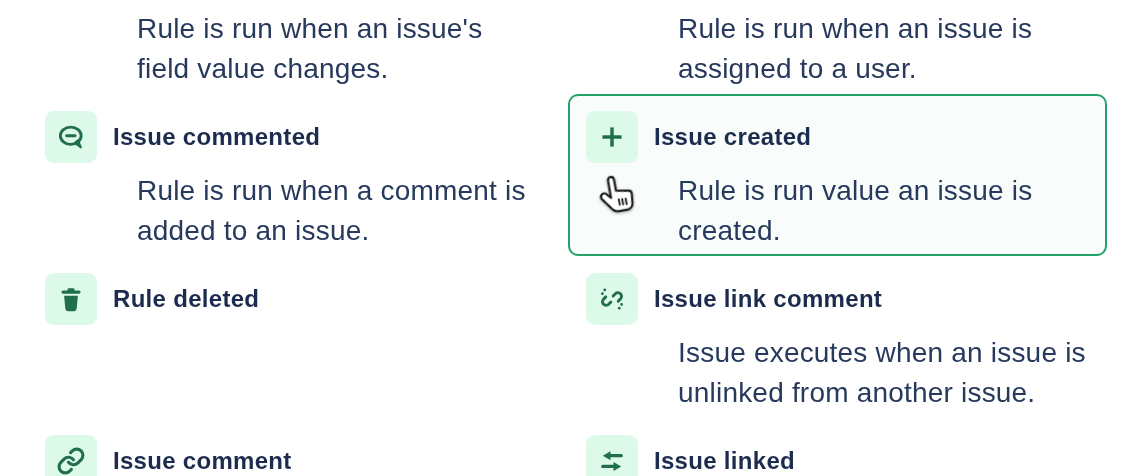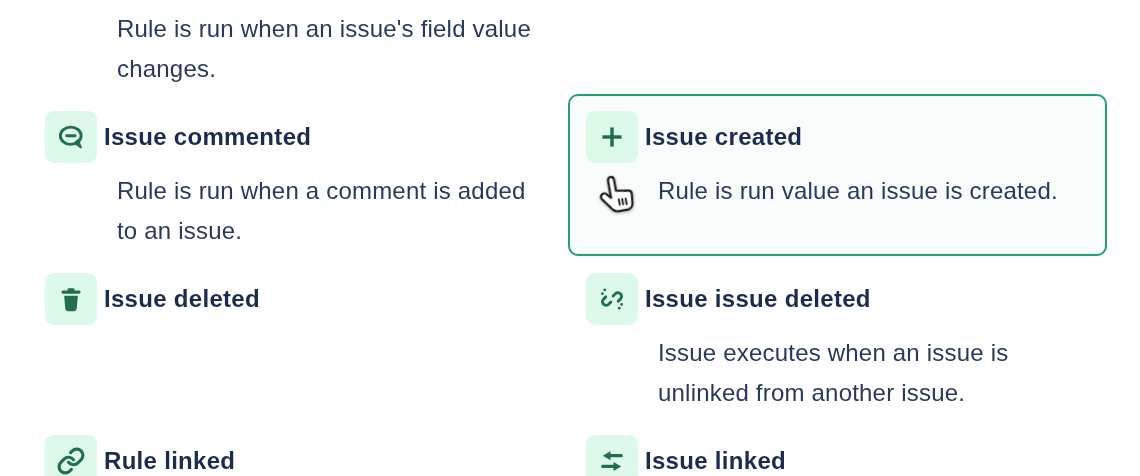--- a/index.html
+++ b/index.html
@@ -29,21 +29,21 @@
     padding: 15px 16px;
     background: transparent;
   }
   .trigger-card.selected {
     border-color: #24a168;
     background: #f8fcfa;
   }
   .card-header {
     display: flex;
     align-items: center;
-    gap: 7px;
+    gap: 16px;
     height: 52px;
   }
   .icon-tile {
     flex: 0 0 52px;
     width: 52px;
     height: 52px;
     border-radius: 9px;
     background: #ddf9ea;
     display: flex;
     align-items: center;
@@ -51,23 +51,23 @@
   }
   .icon-tile svg { display: block; }
   .card-title {
     font-size: 24px;
     font-weight: 700;
     letter-spacing: 0.3px;
     color: #1c2c4e;
     white-space: nowrap;
   }
   .card-desc {
-    margin: 8px 0 0 72px;
+    margin: 8px 0 0 92px;
     max-width: 432px;
-    font-size: 24px;
+    font-size: 28px;
     line-height: 40px;
     letter-spacing: 0.2px;
     color: #27395c;
   }
   .cursor {
     position: absolute;
     left: 596px;
     top: 171px;
     width: 46px;
     height: 46px;
@@ -81,20 +81,21 @@
 
 <div class="trigger-grid">
 
   <div class="trigger-card">
     <div class="card-header"></div>
     <p class="card-desc">Rule is run when an issue's field value changes.</p>
   </div>
 
   <div class="trigger-card">
     <div class="card-header"></div>
+    <p class="card-desc">Rule is run when an issue is assigned to a user.</p>
   </div>
 
   <div class="trigger-card">
     <div class="card-header">
       <span class="icon-tile">
         <svg width="30" height="30" viewBox="0 0 24 24">
           <ellipse cx="11.8" cy="11" rx="8.3" ry="6.9" fill="none" stroke="#216e4e" stroke-width="2.3"></ellipse>
           <polygon points="15.1,16.7 19.9,20.3 17.6,14.6" fill="#216e4e" stroke="#216e4e" stroke-width="1.6" stroke-linejoin="round"></polygon>
           <line x1="8.5" y1="11" x2="15.2" y2="11" stroke="#216e4e" stroke-width="2.3" stroke-linecap="round"></line>
         </svg>
@@ -119,54 +120,54 @@
 
   <div class="trigger-card">
     <div class="card-header">
       <span class="icon-tile">
         <svg width="28" height="28" viewBox="0 0 24 24">
           <rect x="9" y="2.8" width="6" height="3" rx="1.2" fill="#216e4e"></rect>
           <rect x="3.8" y="4.7" width="16.4" height="2.8" rx="1.4" fill="#216e4e"></rect>
           <path d="M6.1 9.3 h11.8 l-1.05 11 a2.3 2.3 0 0 1 -2.3 2.1 h-5.1 a2.3 2.3 0 0 1 -2.3 -2.1 z" fill="#216e4e"></path>
         </svg>
       </span>
-      <span class="card-title">Issue deleted</span>
+      <span class="card-title">Rule deleted</span>
     </div>
   </div>
 
   <div class="trigger-card">
     <div class="card-header">
       <span class="icon-tile">
         <svg width="30" height="30" viewBox="0 0 24 24" fill="none" stroke="#216e4e" stroke-width="2.3" stroke-linecap="round">
           <path d="M12.9 9.6 L14.7 7.8 a2.9 2.9 0 0 1 4.1 4.1 L17 13.7"></path>
           <path d="M11.1 14.4 L9.3 16.2 a2.9 2.9 0 0 1 -4.1 -4.1 L7 10.3" transform="rotate(180 12 12) translate(0 0) scale(1) translate(0 0)" visibility="hidden"></path>
           <path d="M11.1 14.4 L9.3 16.2 a2.9 2.9 0 1 0 4.1 4.1 L15.2 18.7" visibility="hidden"></path>
           <path d="M11.1 14.4 L9.3 16.2 a2.9 2.9 0 0 1 -4.1 -4.1 L7 10.3" visibility="hidden"></path>
           <path d="M11.1 14.4 l-1.8 1.8 a2.9 2.9 0 1 0 4.1 4.1 l1.8 -1.8" visibility="hidden"></path>
           <path d="M11.1 14.4 L9.3 16.2 A2.9 2.9 0 0 1 5.2 12.1 L7 10.3"></path>
           <circle cx="6.2" cy="4.7" r="1.1" fill="#216e4e" stroke="none"></circle>
           <circle cx="4.3" cy="7.7" r="1.1" fill="#216e4e" stroke="none"></circle>
           <circle cx="17.8" cy="19.3" r="1.1" fill="#216e4e" stroke="none"></circle>
           <circle cx="19.7" cy="16.3" r="1.1" fill="#216e4e" stroke="none"></circle>
         </svg>
       </span>
-      <span class="card-title">Issue issue deleted</span>
+      <span class="card-title">Issue link comment</span>
     </div>
     <p class="card-desc">Issue executes when an issue is unlinked from another issue.</p>
   </div>
 
   <div class="trigger-card">
     <div class="card-header">
       <span class="icon-tile">
         <svg width="30" height="30" viewBox="0 0 24 24" fill="none" stroke="#216e4e" stroke-width="2.5" stroke-linecap="round" stroke-linejoin="round">
           <path d="M10 13 a5 5 0 0 0 7.54 .54 l2.6 -2.6 a5 5 0 0 0 -7.07 -7.07 l-1.4 1.4"></path>
           <path d="M14 11 a5 5 0 0 0 -7.54 -.54 l-2.6 2.6 a5 5 0 0 0 7.07 7.07 l1.4 -1.4"></path>
         </svg>
       </span>
-      <span class="card-title">Rule linked</span>
+      <span class="card-title">Issue comment</span>
     </div>
   </div>
 
   <div class="trigger-card">
     <div class="card-header">
       <span class="icon-tile">
         <svg width="30" height="30" viewBox="0 0 24 24">
           <line x1="19.4" y1="7.7" x2="10.2" y2="7.7" stroke="#216e4e" stroke-width="2.6" stroke-linecap="round"></line>
           <polygon points="10.8,4.1 4.6,7.7 10.8,11.3" fill="#216e4e"></polygon>
           <line x1="4.6" y1="16.3" x2="13.8" y2="16.3" stroke="#216e4e" stroke-width="2.6" stroke-linecap="round"></line>

